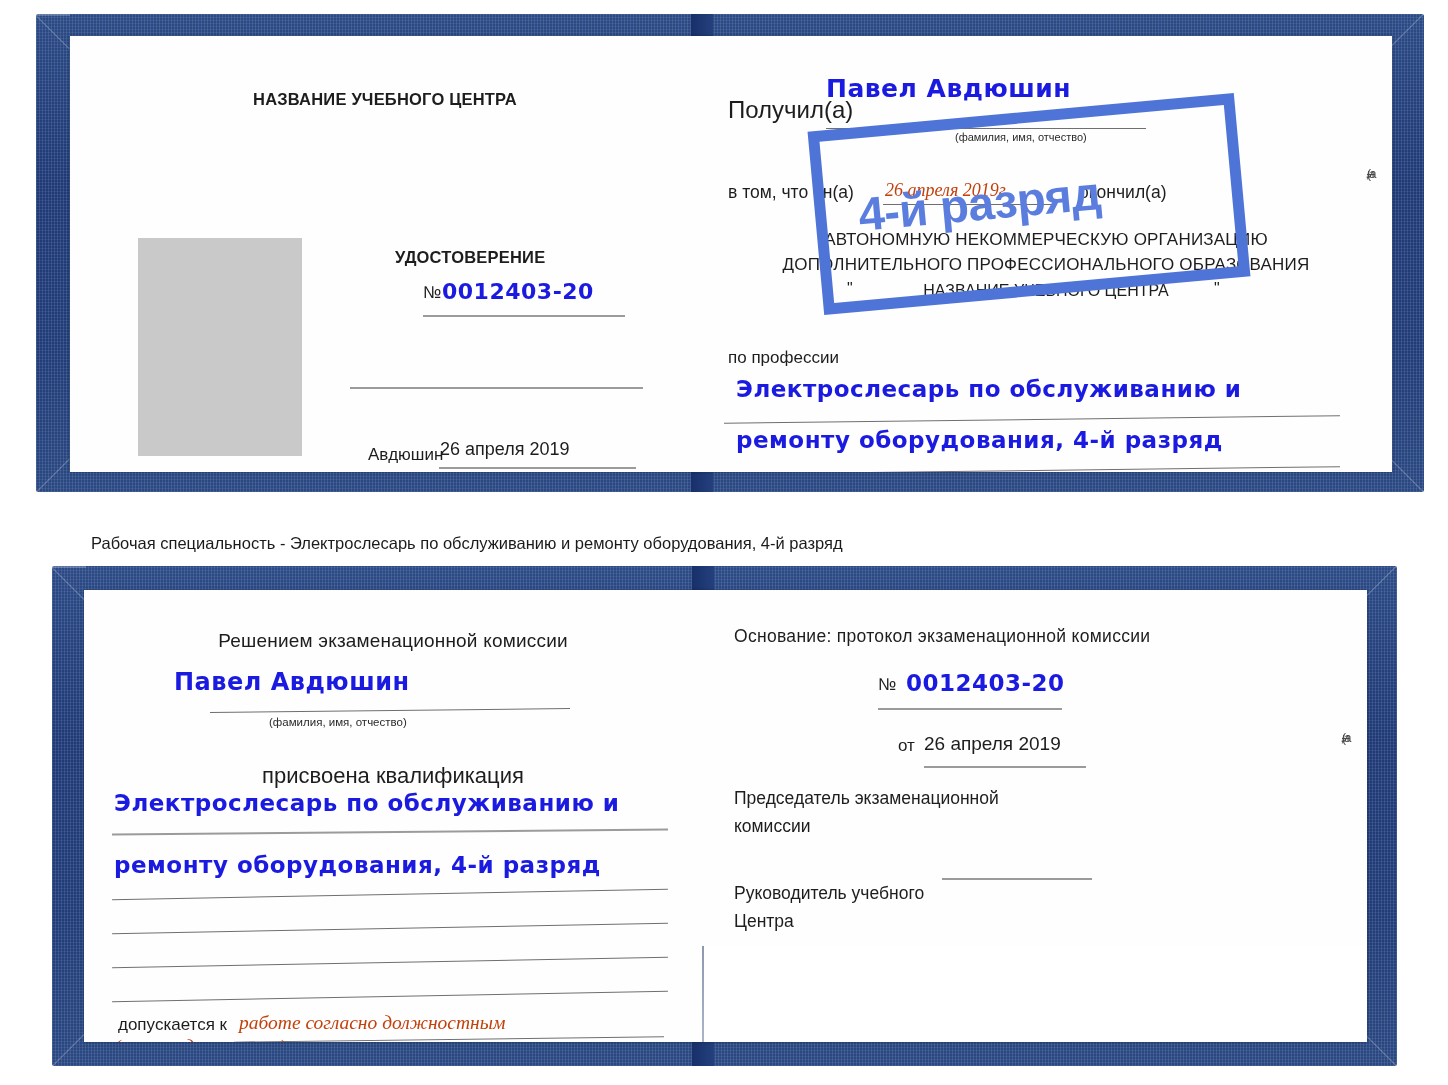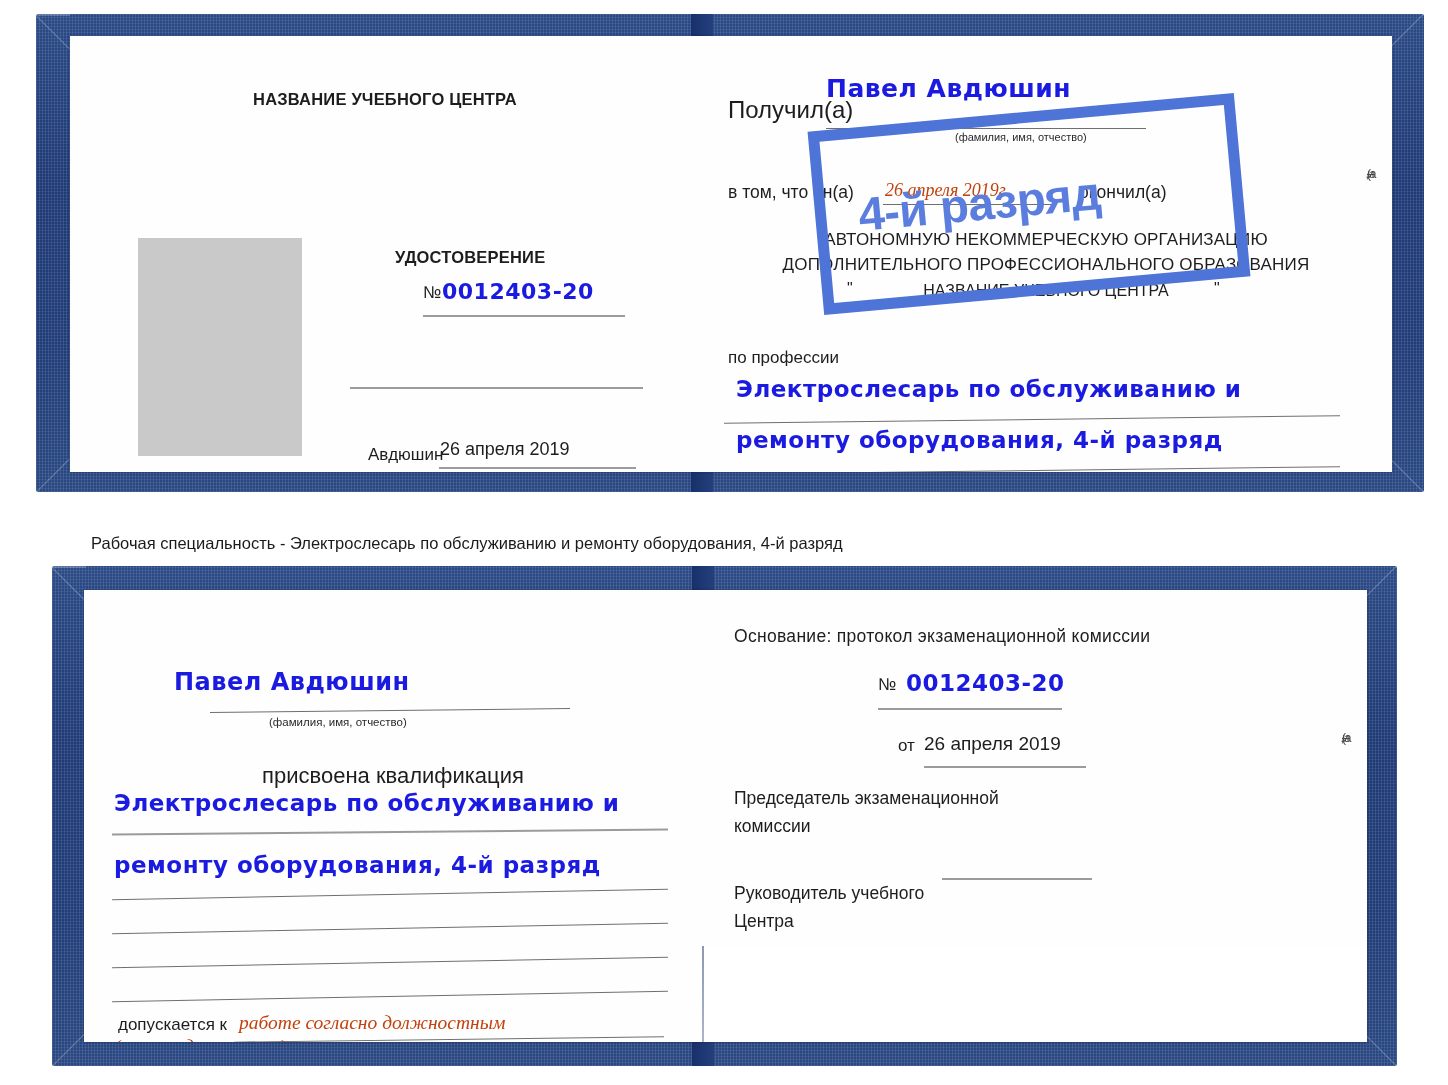--- a/index.html
+++ b/index.html
@@ -166,20 +166,21 @@
   <div class="fold tr"></div>
   <div class="fold bl"></div>
   <div class="fold br"></div>
   <div class="spine-tab" style="left:640px;top:0;height:38px;"></div>
   <div class="spine-tab" style="left:640px;bottom:0;height:38px;"></div>
 
   <div class="pages" style="left:32px;top:24px;width:1283px;height:452px;">
 
     <div class="page left" style="width:618px;height:452px;">
 
+      <div class="t ttl" style="left:50%;top:40px;transform:translateX(-50%);font-size:19px;font-weight:normal;">Решением экзаменационной комиссии</div>
 
       <div class="t hand" style="left:90px;top:78px;font-size:24px;">Павел Авдюшин</div>
       <div class="rule thin" style="left:126px;top:120px;width:360px;transform:rotate(-0.6deg);"></div>
       <div class="t sm" style="left:185px;top:126px;font-size:11.5px;">(фамилия, имя, отчество)</div>
 
       <div class="t" style="left:50%;top:173px;transform:translateX(-50%);font-size:22px;">присвоена квалификация</div>
 
       <div class="t hand" style="left:30px;top:200px;font-size:23px;">Электрослесарь по обслуживанию и</div>
       <div class="rule" style="left:28px;top:241px;width:556px;transform:rotate(-0.5deg);"></div>
 

